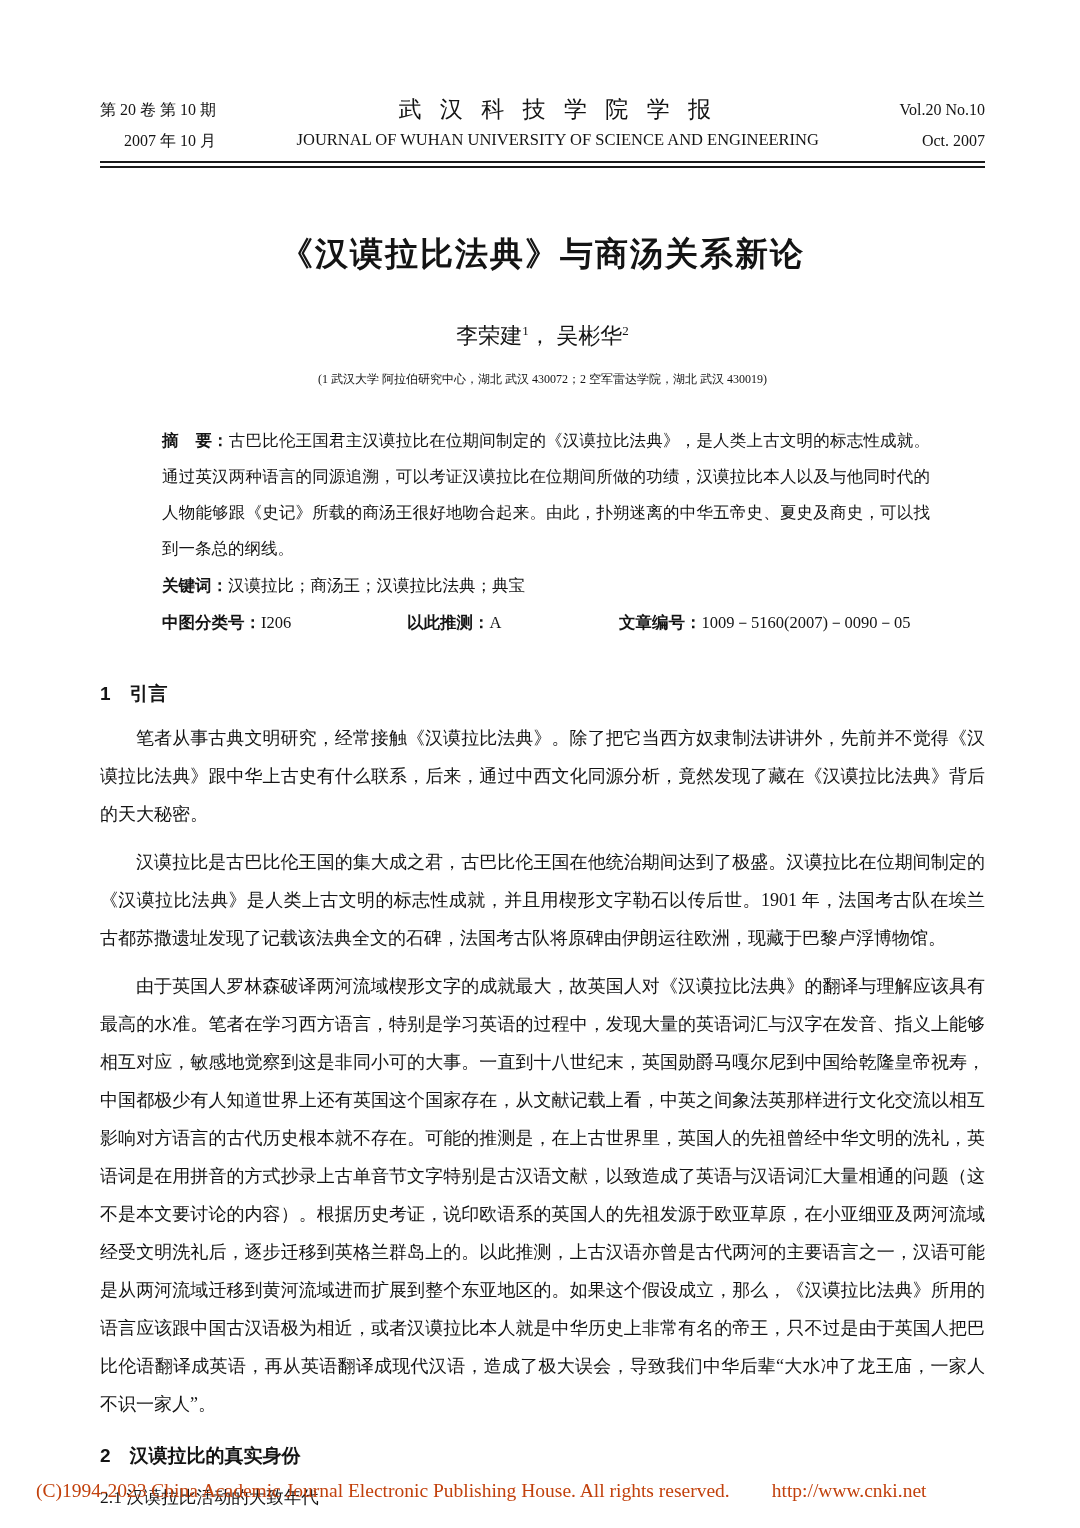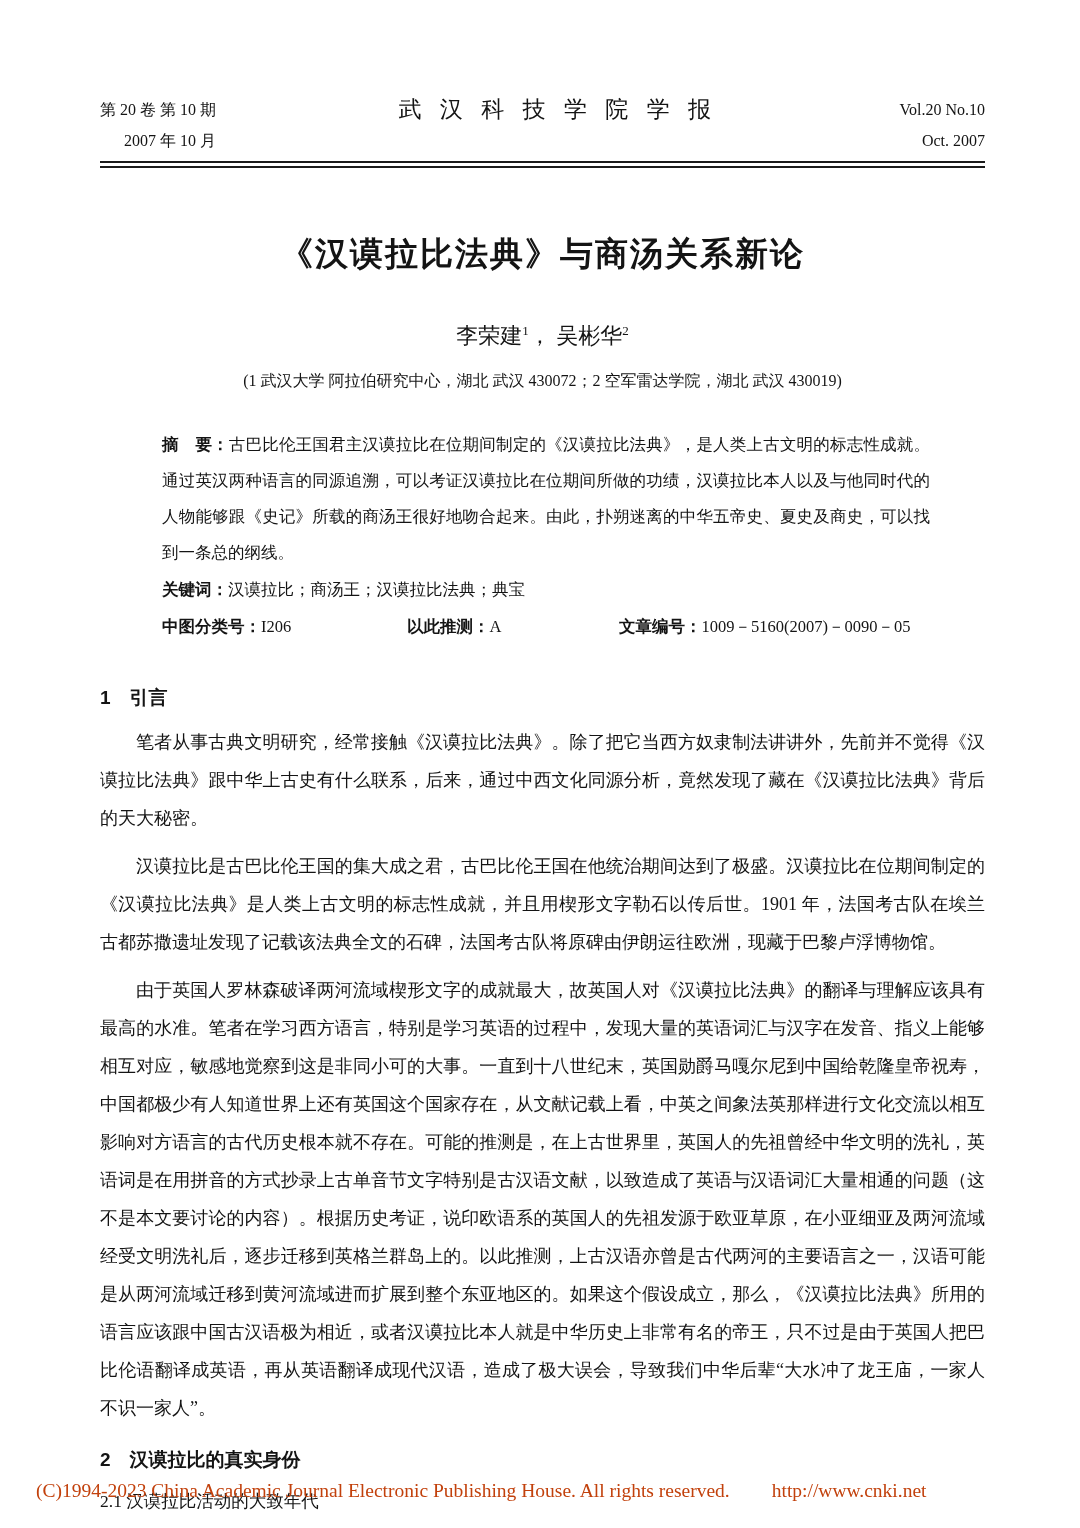--- a/index.html
+++ b/index.html
@@ -20,21 +20,21 @@
   .hdr-center { text-align: center; flex: 1; }
   .hdr-right { text-align: right; }
   .hdr-center .cn { font-size: 23px; letter-spacing: 6px; line-height: 30px; font-family: "Liberation Sans", "DejaVu Sans", sans-serif; font-weight: 500; }
   .hdr-center .en { font-size: 16.5px; line-height: 32px; }
   .rule2 { margin-top: 5px; height: 3px; border-top: 2px solid #1a1a1a; border-bottom: 2px solid #1a1a1a; }
 
   
   .title { text-align: center; font-size: 33px; font-weight: bold; letter-spacing: 2px; margin-top: 64px; font-family: Liberation Sans, sans-serif; }
   .authors { text-align: center; font-size: 22px; margin-top: 44px; }
   .authors sup { font-size: 13px; }
-  .affil { text-align: center; font-size: 16px; margin-top: 20px; }
+  .affil { text-align: center; font-size: 12px; margin-top: 20px; }
 
   
   .meta { margin: 34px 55px 0 62px; font-size: 16.5px; line-height: 36px; }
   .meta p { margin: 0; text-align: justify; }
   .label { font-weight: bold; font-family: "Liberation Sans", "DejaVu Sans", sans-serif; text-align: right; }
   .clc-row { display: flex; }
   .clc-cell1 { width: 245px; }
   .clc-cell2 { width: 212px; }
   .clc-cell3 { flex: 1; }
 
@@ -54,20 +54,21 @@
 
 <div class="page">
 
   <div class="hdr">
     <div class="hdr-col hdr-left">
       <div>第 20 卷 第 10 期</div>
       <div>2007 年 10 月</div>
     </div>
     <div class="hdr-col hdr-center">
       <div class="cn">武 汉 科 技 学 院 学 报</div>
+      <div class="en">JOURNAL OF WUHAN UNIVERSITY OF SCIENCE AND ENGINEERING</div>
     </div>
     <div class="hdr-col hdr-right">
       <div>Vol.20 No.10</div>
       <div>Oct. 2007</div>
     </div>
   </div>
   <div class="rule2"></div>
 
   <h1 class="title">《汉谟拉比法典》与商汤关系新论</h1>
 

